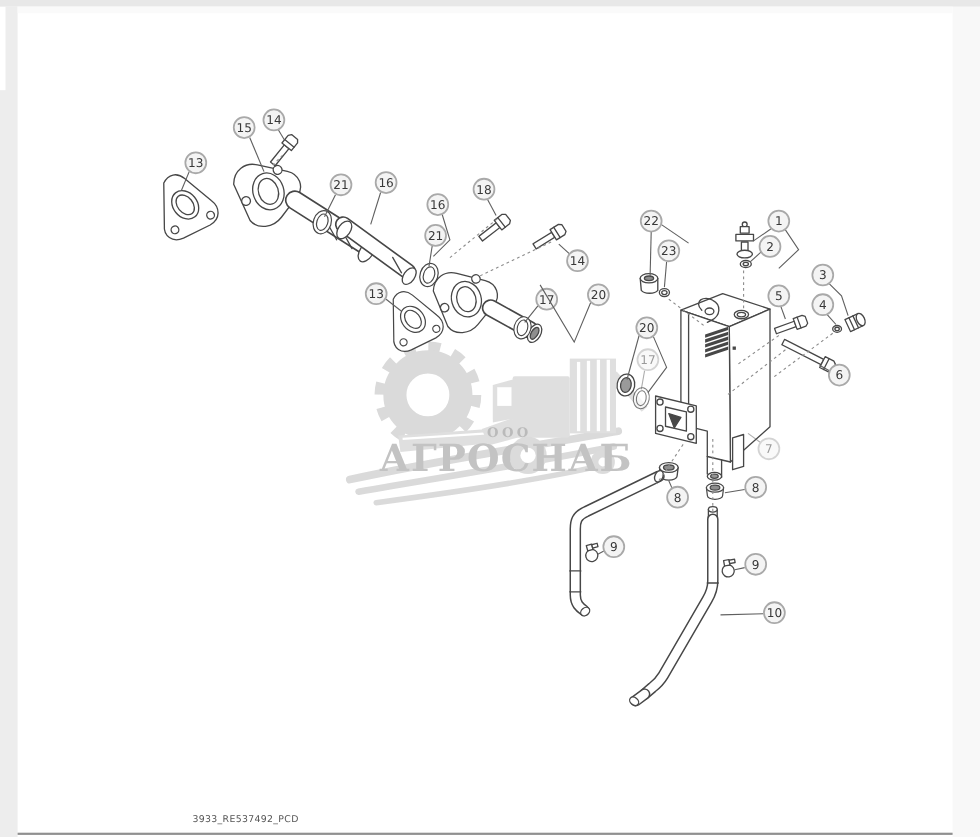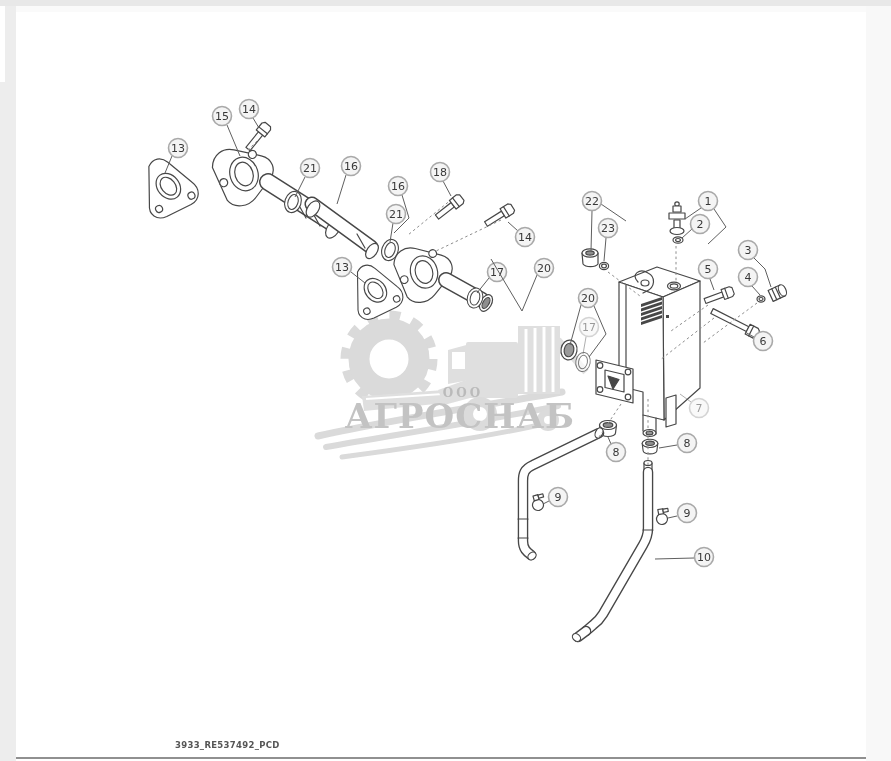--- a/index.html
+++ b/index.html
@@ -5,21 +5,21 @@
   html,body{margin:0;padding:0;background:#fff;}
   .screen{position:relative;width:891px;height:761px;background:#fff;overflow:hidden;
           font-family:"DejaVu Sans","Liberation Sans",sans-serif;}
   .top-border{position:absolute;left:0;top:0;width:891px;height:6px;background:#e8e8e8;}
   .sub-top{position:absolute;left:16px;top:6px;width:850px;height:6px;background:#fafafa;}
   .left-gutter{position:absolute;left:0;top:6px;width:16px;height:755px;background:#ededed;}
   .page-edge-notch{position:absolute;left:0;top:6px;width:5px;height:76px;background:#ffffff;}
   .right-gutter{position:absolute;left:866px;top:6px;width:25px;height:755px;background:#f8f8f8;}
   .bottom-rule{position:absolute;left:16px;top:757px;width:850px;height:2px;background:#909090;}
   .caption{position:absolute;left:175px;top:740px;font-size:8.5px;color:#555;
-           letter-spacing:.3px;font-family:"DejaVu Sans","Liberation Sans",sans-serif;font-weight:bold;}
+           letter-spacing:.3px;font-family:"DejaVu Sans","Liberation Sans",sans-serif;}
   svg#diagram-svg{position:absolute;left:0;top:0;}
   .wm-text-big{font-family:"DejaVu Serif","Liberation Serif",serif;font-weight:bold;
                font-size:34px;letter-spacing:1px;}
   .wm-text-small{font-family:"DejaVu Serif","Liberation Serif",serif;font-weight:bold;
                  font-size:12px;letter-spacing:3px;}
   .co-num{font-family:"DejaVu Sans","Liberation Sans",sans-serif;font-size:11px;}
 </style>
 </head>
 <body>
 

